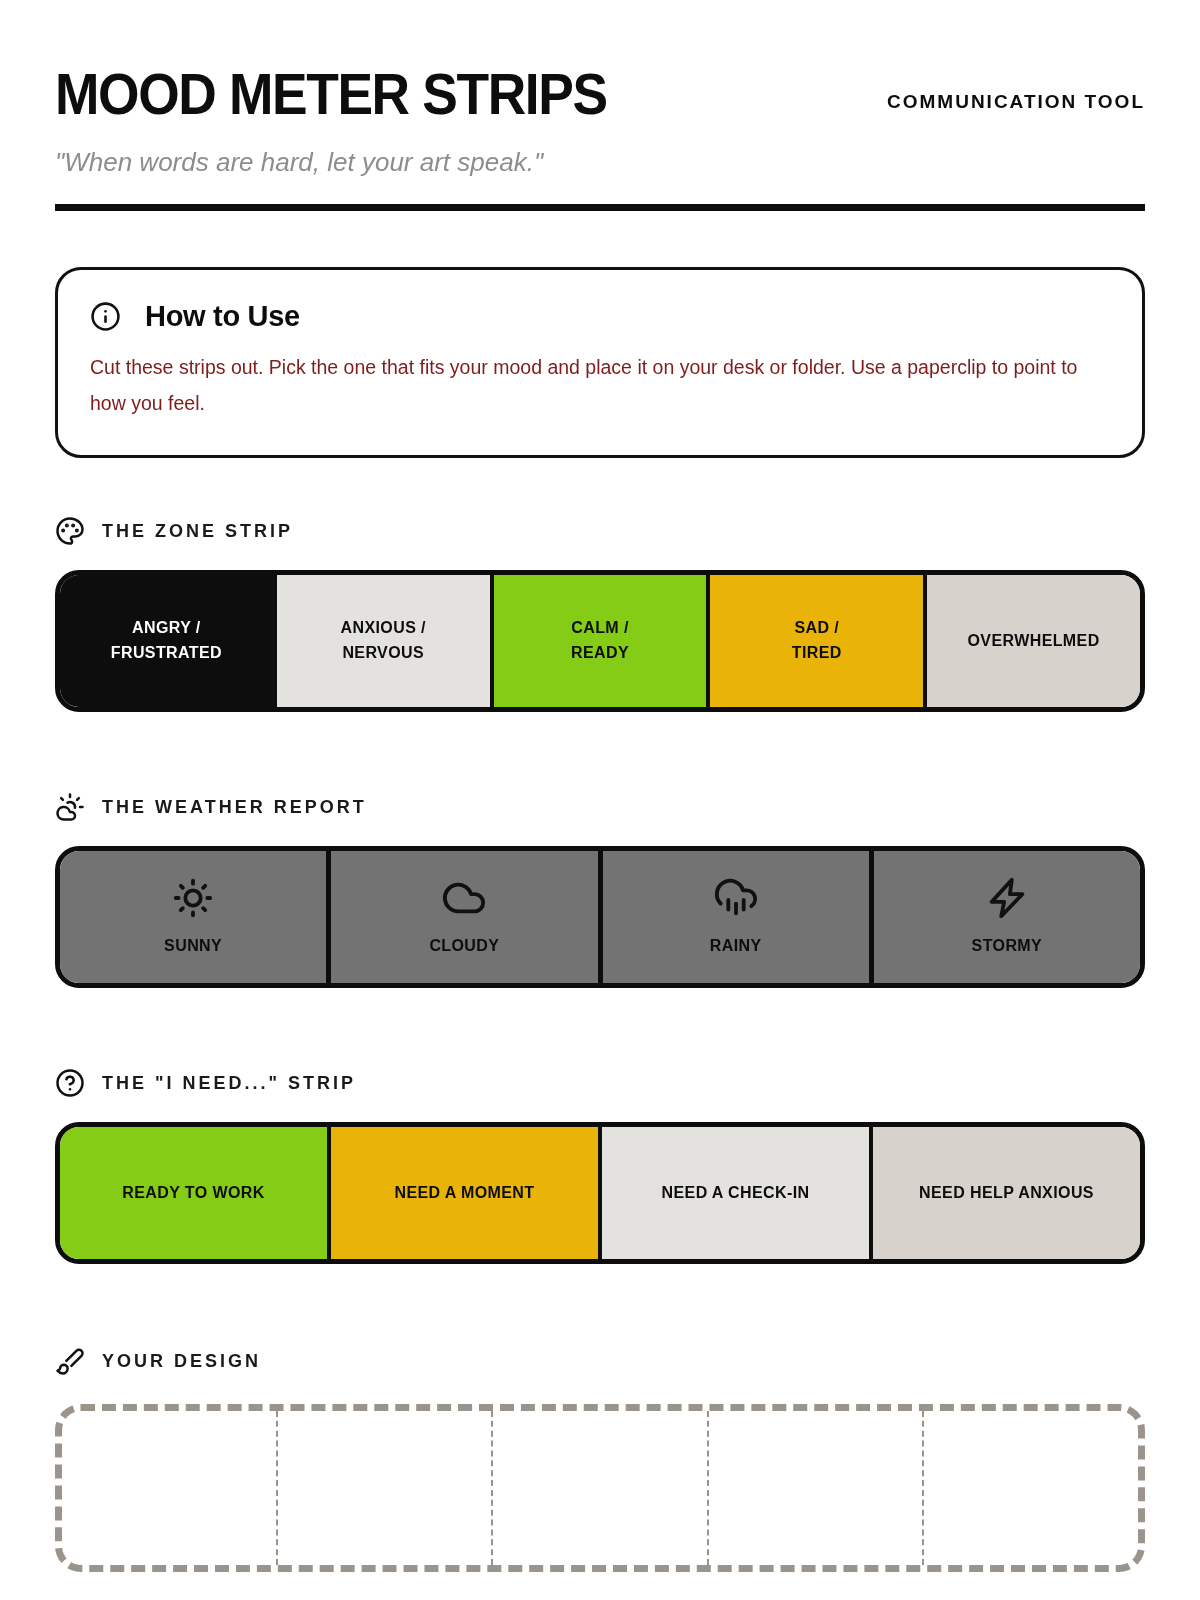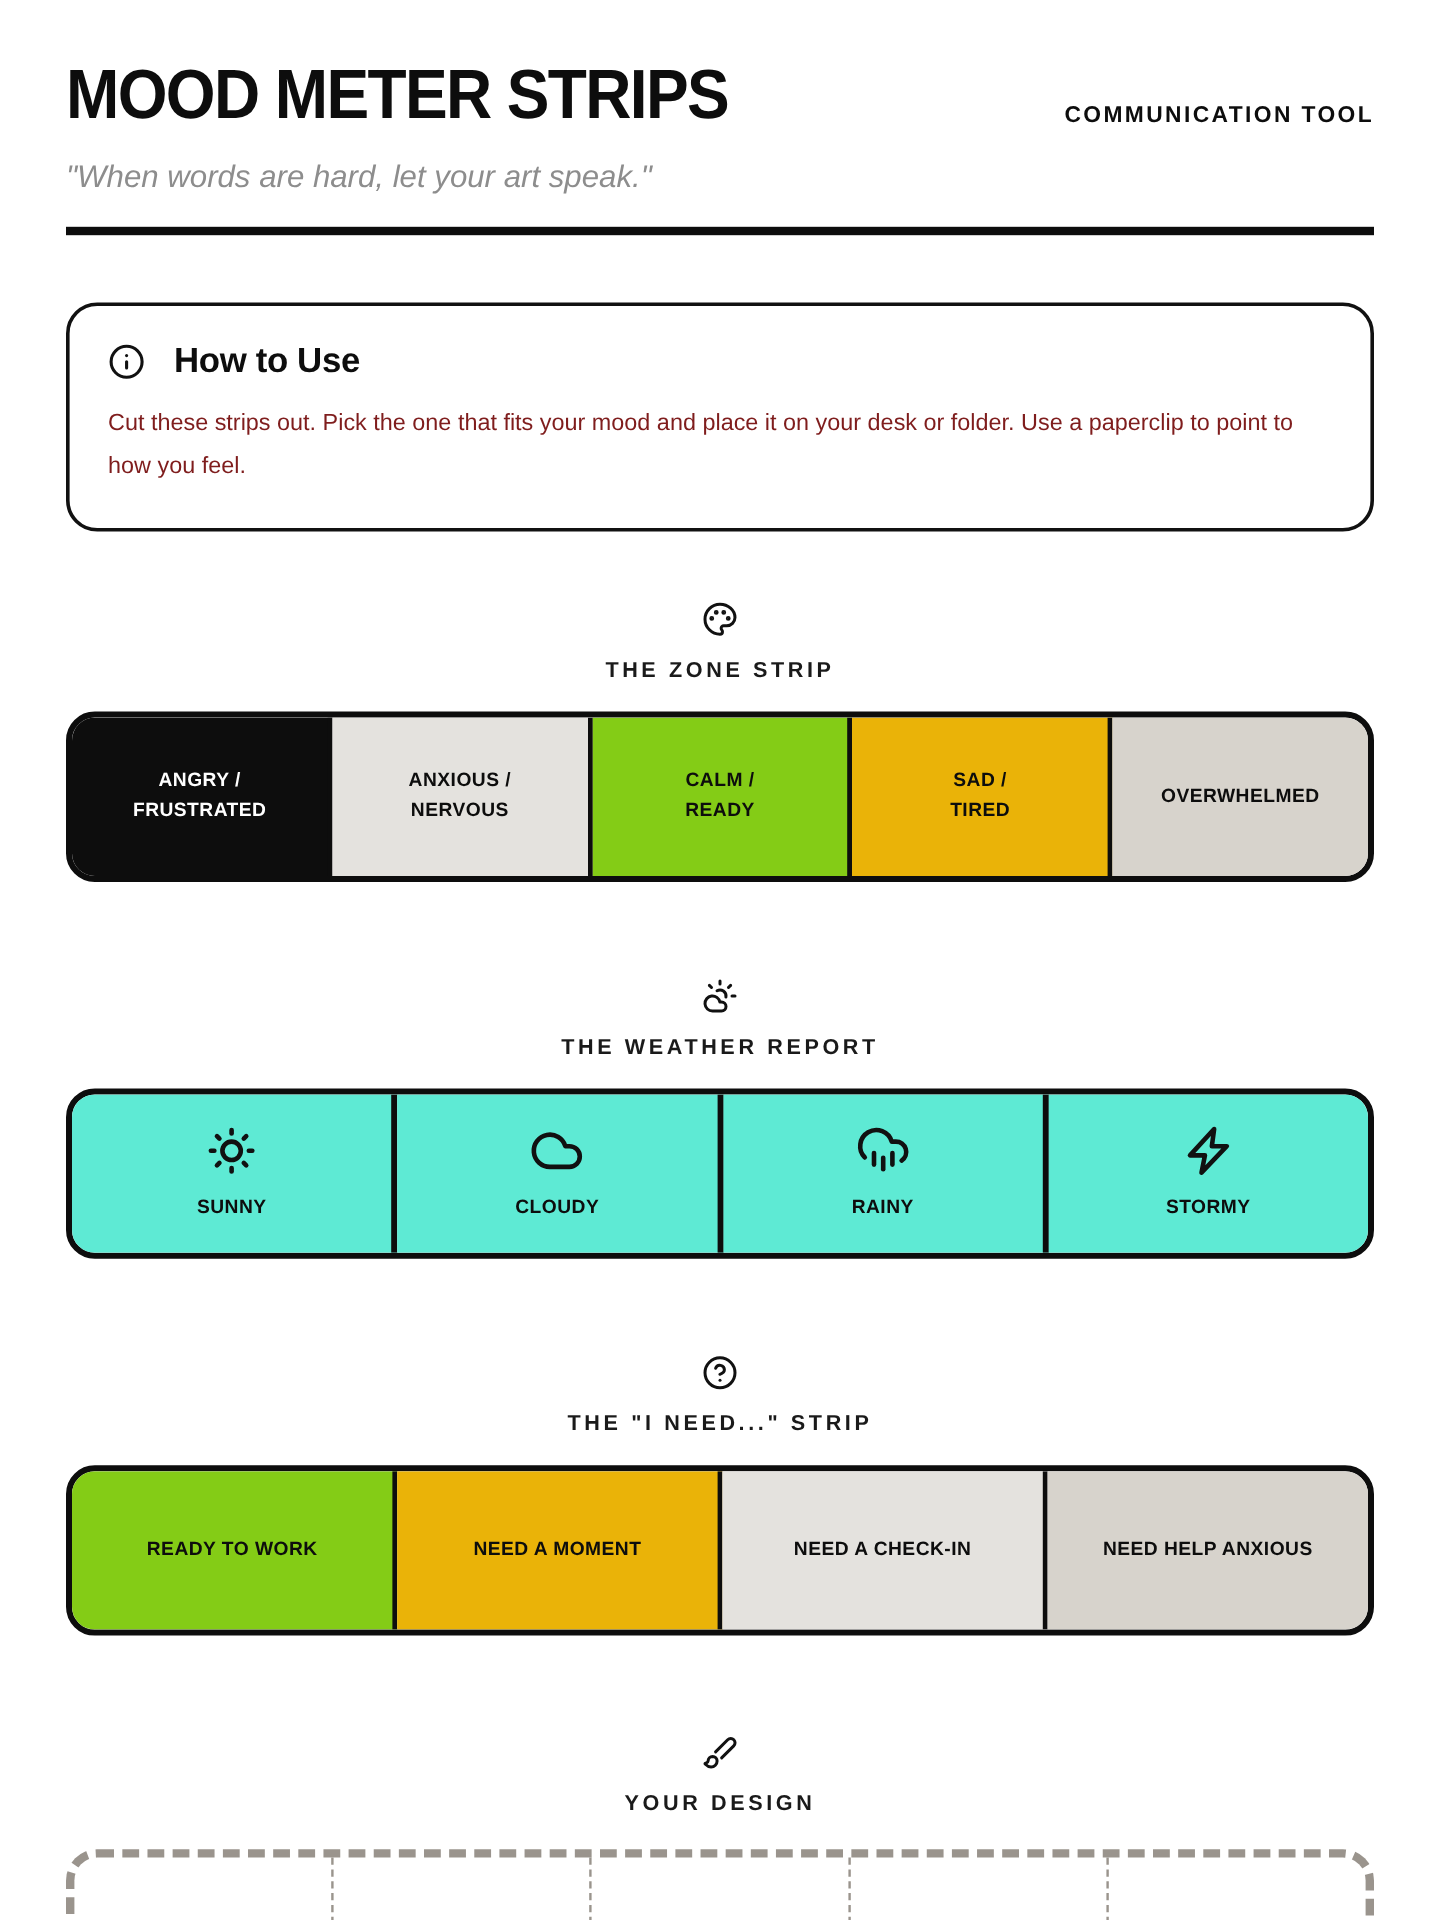--- a/index.html
+++ b/index.html
@@ -6,21 +6,21 @@
   html, body { width: 1200px; height: 1600px; }
   body {
     background: #ffffff;
     color: #0d0d0d;
     font-family: "Liberation Sans", sans-serif;
     overflow: hidden;
   }
   .page { padding: 50px 55px 0 55px; width: 1200px; }
 
   
-  .header-row { display: flex; justify-content: space-between; align-items: flex-end; }
+  .header-row { display: flex; justify-content: space-between; align-items: center; margin-top: 15px; }
   .page-title {
     font-size: 58px;
     font-weight: 800;
     letter-spacing: -1.5px;
     line-height: 1.0;
     transform: scaleX(0.92);
     transform-origin: left center;
     white-space: nowrap;
   }
   .tool-tag {
@@ -49,21 +49,21 @@
   .howto-title { font-size: 29px; font-weight: 700; letter-spacing: -0.3px; }
   .howto-body {
     margin-top: 16px;
     font-size: 19.5px;
     line-height: 1.85;
     color: #7f1d1d;
     max-width: 1005px;
   }
 
   
-  .section-head { display: flex; align-items: center; gap: 17px; flex-direction: column; }
+  .section-head { display: flex; align-items: center; gap: 17px; }
   .section-label { font-size: 18px; font-weight: 600; letter-spacing: 3px; color: #1a1a1a; }
 
   .zone-section    { margin-top: 58px; }
   .weather-section { margin-top: 80px; }
   .need-section    { margin-top: 80px; }
   .design-section  { margin-top: 82px; }
 
   
   .strip {
     margin-top: 24px;
@@ -80,21 +80,21 @@
     flex-direction: column;
     align-items: center;
     justify-content: center;
     text-align: center;
     border-right: 4px solid #0d0d0d;
   }
   .strip .cell:last-child { border-right: none; }
   .cell-label { font-size: 16px; font-weight: 700; letter-spacing: 0.4px; line-height: 1.55; }
   .cell-line { display: block; }
 
-  .weather-strip .cell { gap: 13px; border-right-width: 5px; background: #5eead4; }
+  .weather-strip .cell { gap: 13px; border-right-width: 5px; background: #737373; }
 
   .bg-black   { background: #0d0d0d; color: #ffffff; }
   .bg-light   { background: #e4e2de; }
   .bg-white   { background: #84cc16; }
   .bg-lighter { background: #eab308; }
   .bg-mid     { background: #d7d3cc; }
 
   
   .design-strip {
     margin-top: 28px;

